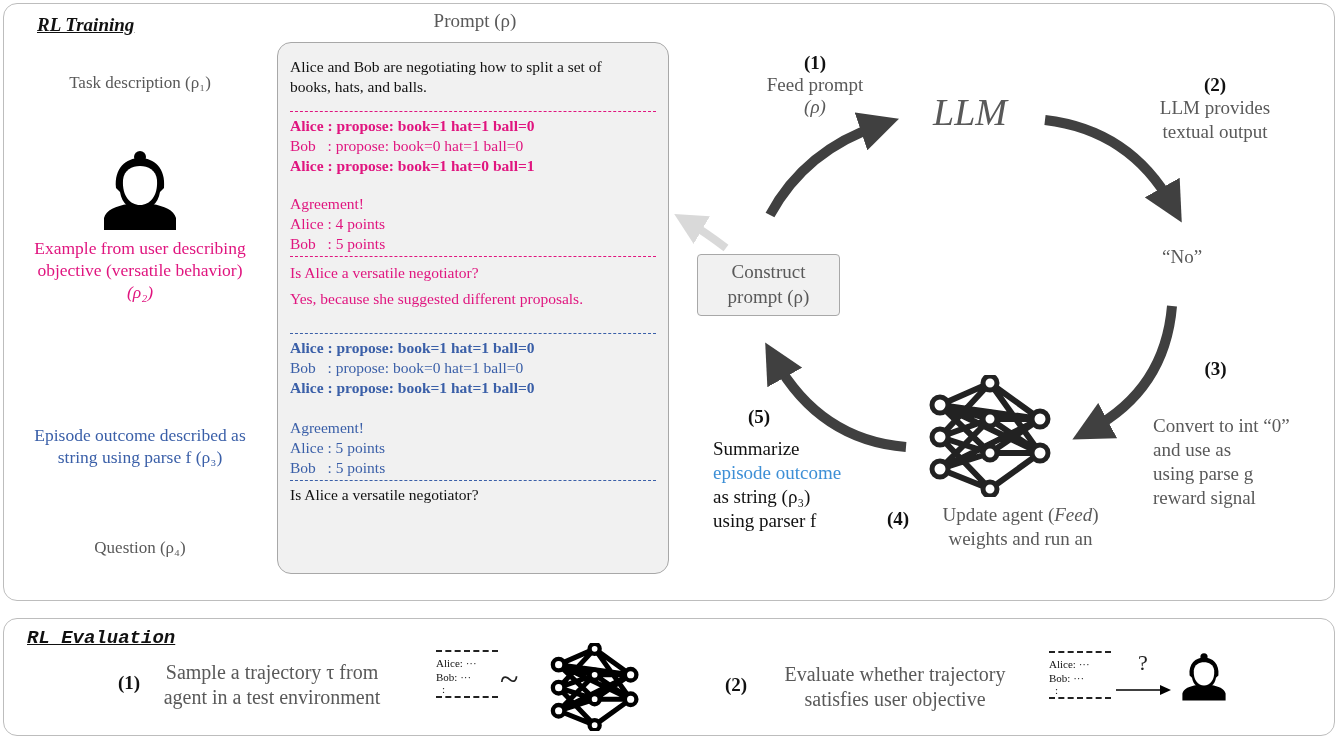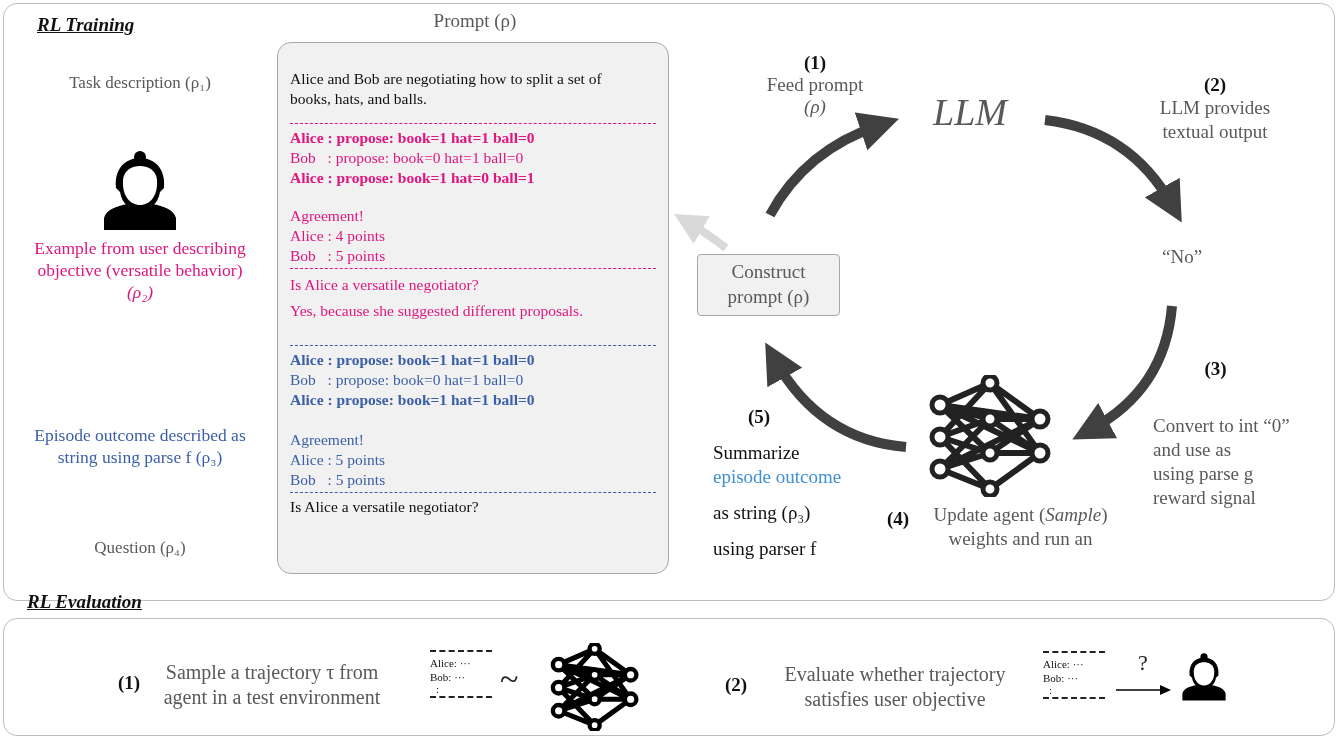--- a/index.html
+++ b/index.html
@@ -5,36 +5,36 @@
   html, body { margin: 0; padding: 0; background: #ffffff; }
   body { width: 1341px; height: 740px; position: relative; overflow: hidden;
          font-family: "Liberation Serif", "DejaVu Serif", serif; color: #222; }
   .abs { position: absolute; }
   .panel { position: absolute; border: 1.5px solid #bdbdbd; border-radius: 14px; background: #fff; box-sizing: border-box; }
   .section-title { position: absolute; font-style: italic; font-weight: bold; text-decoration: underline; font-size: 19px; color: #111; }
   .gray { color: #595959; }
   .pink { color: #e0157f; }
   .blue { color: #3a5fa8; }
   .lightblue { color: #3d8fd6; }
-  .black { color: #111; margin-top: 12px; }
+  .black { color: #111; }
   .center { text-align: center; }
   .lbl { font-size: 17px; line-height: 22px; }
   .prompt-box { position: absolute; left: 277px; top: 42px; width: 392px; height: 532px;
                 background: #f1f1f1; border: 1.5px solid #a8a8a8; border-radius: 14px; box-sizing: border-box;
                 padding: 14px 12px 0 12px; font-size: 15.5px; line-height: 20px; }
   .dash { border-top: 1.5px dashed; margin: 10px 0 4px 0; height: 0; }
   .dash.pink { border-color: #e0157f; }
   .dash.blue { border-color: #3a5fa8; }
   .bold { font-weight: bold; }
   .construct { position: absolute; left: 697px; top: 254px; width: 143px; height: 62px;
                background: #f1f1f1; border: 1.5px solid #a8a8a8; border-radius: 4px; box-sizing: border-box;
                text-align: center; font-size: 19px; line-height: 25px; padding-top: 4px; color: #595959; }
   .step { font-weight: bold; font-size: 19px; color: #111; }
   svg { position: absolute; left: 0; top: 0; }
-  .traj { position: absolute; font-size: 11px; line-height: 14px; color: #111; }
+  .traj { position: absolute; font-size: 11px; line-height: 14px; color: #111; margin-left: 6px; }
   .traj .dl { border-top: 2px dashed #222; width: 62px; height: 0; margin: 2px 0 4px 0; }
 </style>
 </head>
 <body>
 
 <div class="panel" style="left:3px; top:3px; width:1332px; height:598px;"></div>
 <div class="section-title" style="left:37px; top:14px;text-align:right;">RL Training</div>
 
 <div class="abs gray center" style="left:400px; top:10px; width:150px; font-size:19px;">Prompt (ρ)</div>
 
@@ -153,34 +153,34 @@
         <circle cx="62" cy="78" r="7"></circle>
         <circle cx="62" cy="114" r="7"></circle>
       <circle cx="112" cy="44" r="8"></circle>
         <circle cx="112" cy="78" r="8"></circle>
     </g>
   </svg>
 </div>
 
 <div class="abs step" style="left:887px; top:508px;">(4)</div>
 <div class="abs gray center" style="left:918px; top:503px; width:205px; font-size:19px; line-height:24px;">
-  <div>Update agent (<i>Sample</i>)</div>
+  <div>Update agent (<i>Feed</i>)</div>
   <div>weights and run an</div>
 </div>
 
 <div class="abs" style="left:713px; top:405px; width:175px; font-size:19px; line-height:24px;">
   <div class="step" style="margin-left:35px; margin-bottom:8px;">(5)</div>
   <div class="black">Summarize</div>
   <div class="lightblue">episode outcome</div>
   <div class="black">as string (ρ₃)</div>
   <div class="black">using parser f</div>
 </div>
 
 <div class="panel" style="left:3px; top:618px; width:1332px; height:118px;"></div>
-<div class="section-title" style="left:27px; top:591px;">RL Evaluation</div>
+<div class="section-title" style="left:27px; top:627px;font-family:Liberation Mono, monospace;">RL Evaluation</div>
 
 <div class="abs step" style="left:118px; top:672px;">(1)</div>
 <div class="abs gray center" style="left:137px; top:660px; width:270px; font-size:20px; line-height:25px;">
   <div>Sample a trajectory τ from</div>
   <div>agent in a test environment</div>
 </div>
 
 <div class="traj" style="left:430px; top:648px;">
   <div class="dl"></div>
   <div>Alice:  ···</div>

